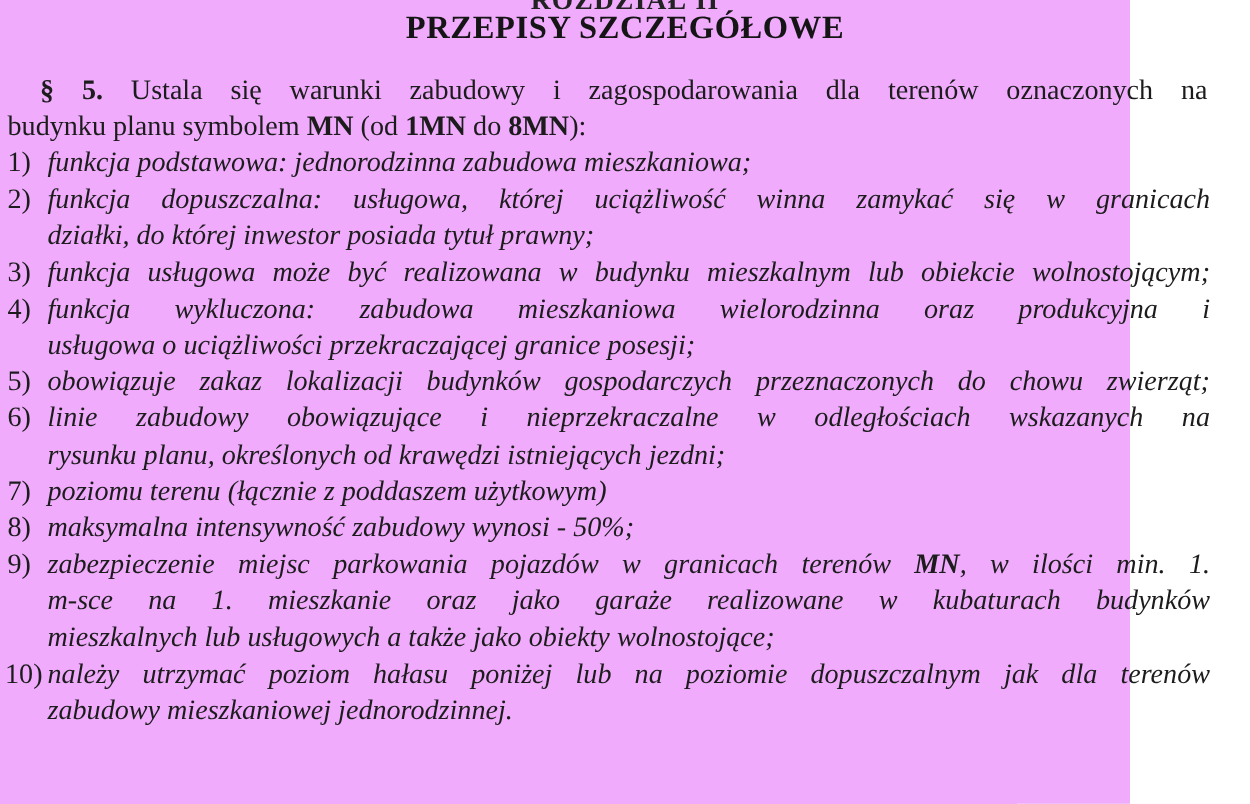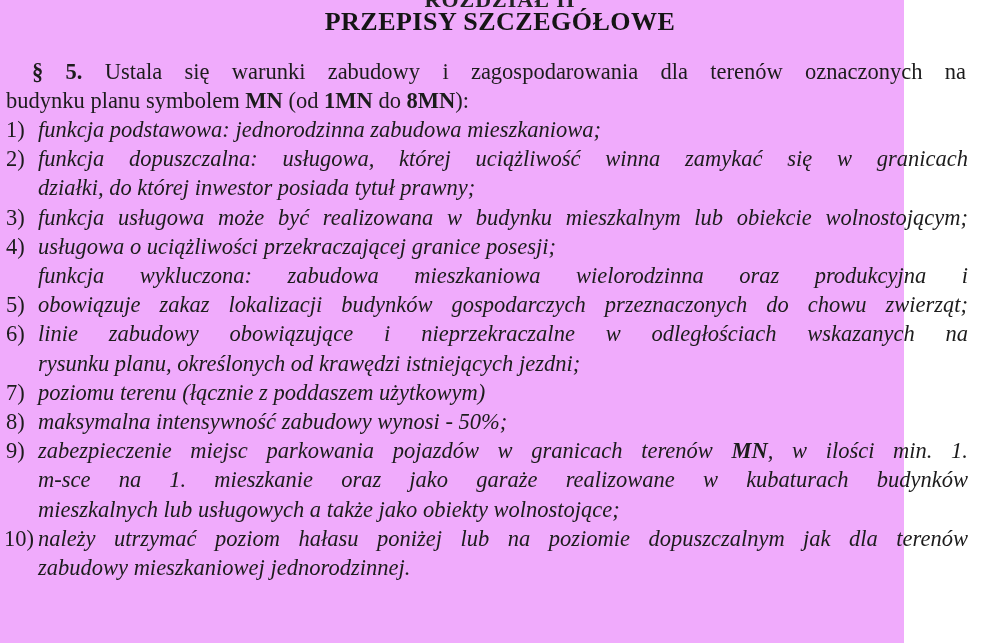--- a/index.html
+++ b/index.html
@@ -134,22 +134,22 @@
     <div class="item">
       <span class="num">3)</span>
       <div class="txt">
         <span class="ln justify">funkcja usługowa może być realizowana w budynku mieszkalnym lub obiekcie wolnostojącym;</span>
       </div>
     </div>
 
     <div class="item">
       <span class="num">4)</span>
       <div class="txt">
+        <span class="ln justify">funkcja wykluczona: zabudowa mieszkaniowa wielorodzinna oraz produkcyjna i</span>
         <span class="ln">usługowa o uciążliwości  przekraczającej granice posesji;</span>
-        <span class="ln justify">funkcja wykluczona: zabudowa mieszkaniowa wielorodzinna oraz produkcyjna i</span>
       </div>
     </div>
 
     <div class="item">
       <span class="num">5)</span>
       <div class="txt">
         <span class="ln justify">obowiązuje zakaz lokalizacji budynków gospodarczych przeznaczonych do chowu zwierząt;</span>
       </div>
     </div>
 

